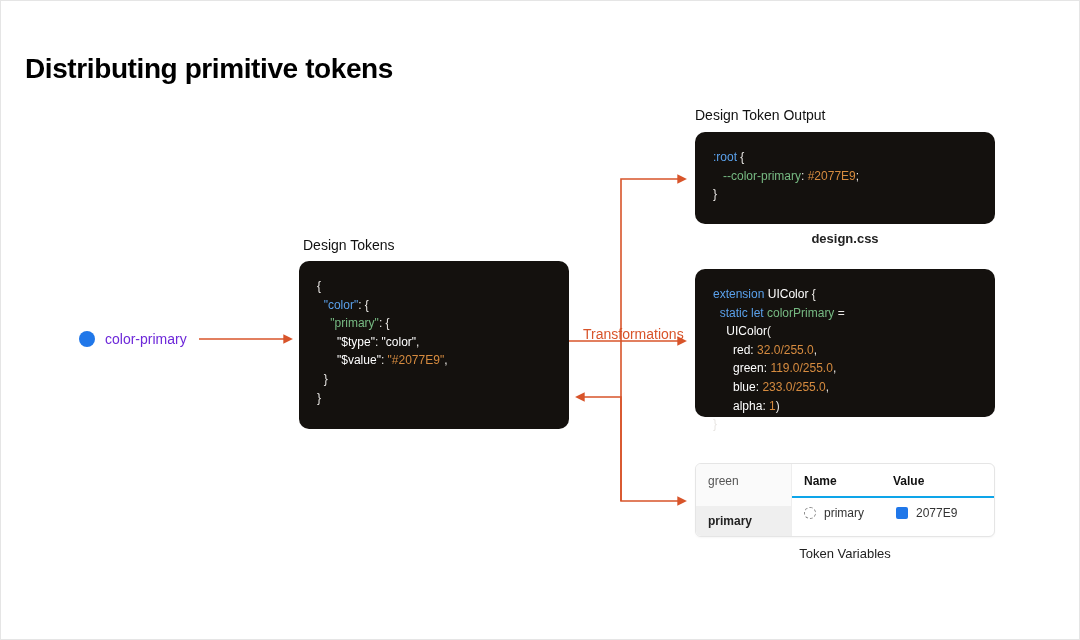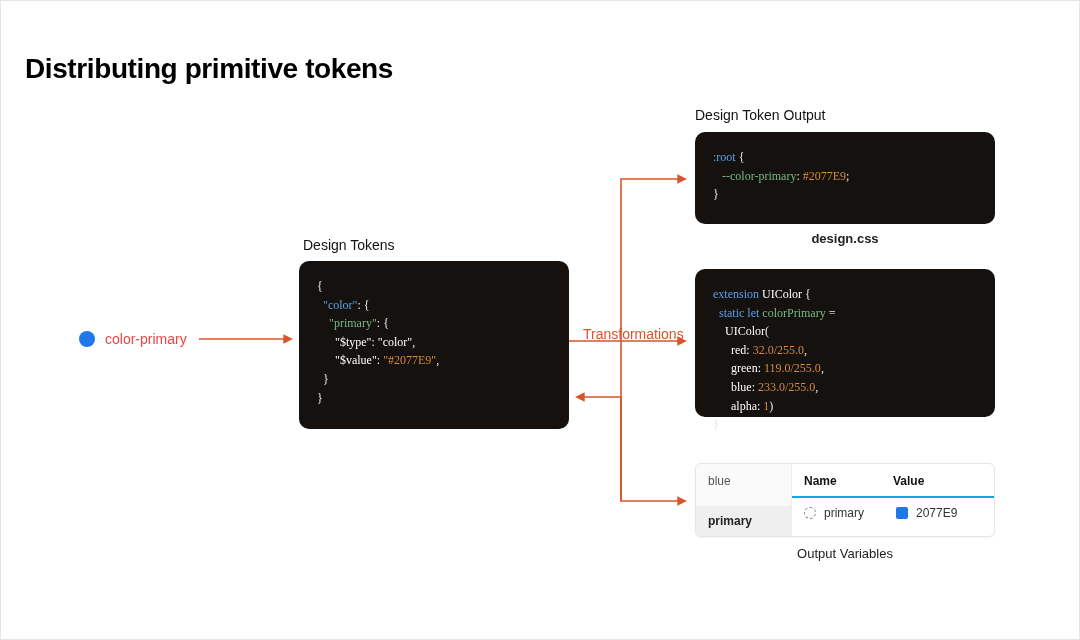--- a/index.html
+++ b/index.html
@@ -24,21 +24,21 @@
   .stage { position: absolute; inset: 0; }
 
   
   .input-token {
     position: absolute;
     top: 330px;
     left: 78px;
     display: flex;
     gap: 10px;
     font-size: 14px;
-    color: #ef4444;
+    color: #6d28d9;
   }
   .swatch {
     width: 16px; height: 16px; border-radius: 50%; background: #2077E9;
     flex: none;
   }
 
   
   .sec-label {
     position: absolute;
     font-size: 14px;
@@ -54,21 +54,21 @@
     color: #d8542a;
   }
 
   
   .code-box {
     position: absolute;
     background: #14110e;
     color: #ddd;
     border-radius: 10px;
     padding: 16px 18px;
-    font-family: Liberation Serif, serif;
+    font-family: Liberation Sans, sans-serif;
     font-size: 12px;
     line-height: 1.55;
     white-space: pre;
   }
   .box-json { top: 260px; left: 298px; width: 270px; height: 168px; }
   .box-css  { top: 131px; left: 694px; width: 300px; height: 92px; }
   .box-swift{ top: 268px; left: 694px; width: 300px; height: 148px; }
 
   .caption {
     position: absolute;
@@ -193,41 +193,41 @@
   <span class="tk-key">static let</span> <span class="tk-prop">colorPrimary</span> <span class="tk-punc">=</span>
     <span class="tk-white">UIColor</span><span class="tk-punc">(</span>
       <span class="tk-white">red: </span><span class="tk-num">32.0/255.0</span><span class="tk-punc">,</span>
       <span class="tk-white">green: </span><span class="tk-num">119.0/255.0</span><span class="tk-punc">,</span>
       <span class="tk-white">blue: </span><span class="tk-num">233.0/255.0</span><span class="tk-punc">,</span>
       <span class="tk-white">alpha: </span><span class="tk-num">1</span><span class="tk-punc">)</span>
 <span class="tk-punc">}</span></div>
 
   <div class="figma-panel">
     <div class="figma-side">
-      <div class="figma-side-top">blue</div>
+      <div class="figma-side-top">green</div>
       <div class="figma-side-sel">primary</div>
     </div>
     <div class="figma-main">
       <div class="figma-head">
         <div>Name</div>
         <div>Value</div>
       </div>
       <div class="figma-row">
         <div class="cell">
           <span class="var-icon"></span>
           <span>primary</span>
         </div>
         <div class="cell">
           <span class="color-chip"></span>
           <span>2077E9</span>
         </div>
       </div>
     </div>
   </div>
-  <div class="caption caption-figma">Output Variables</div>
+  <div class="caption caption-figma">Token Variables</div>
 
   <svg class="arrows" viewBox="0 0 1080 640">
     <defs>
       <marker id="arrowhead" viewBox="0 0 10 10" refX="8" refY="5" markerWidth="6" markerHeight="6" orient="auto-start-reverse">
         <path d="M 0 0 L 10 5 L 0 10 z" fill="#d8542a"></path>
       </marker>
     </defs>
 
     <line class="arrow-stroke" x1="198" y1="338" x2="290" y2="338" marker-end="url(#arrowhead)"></line>
 

